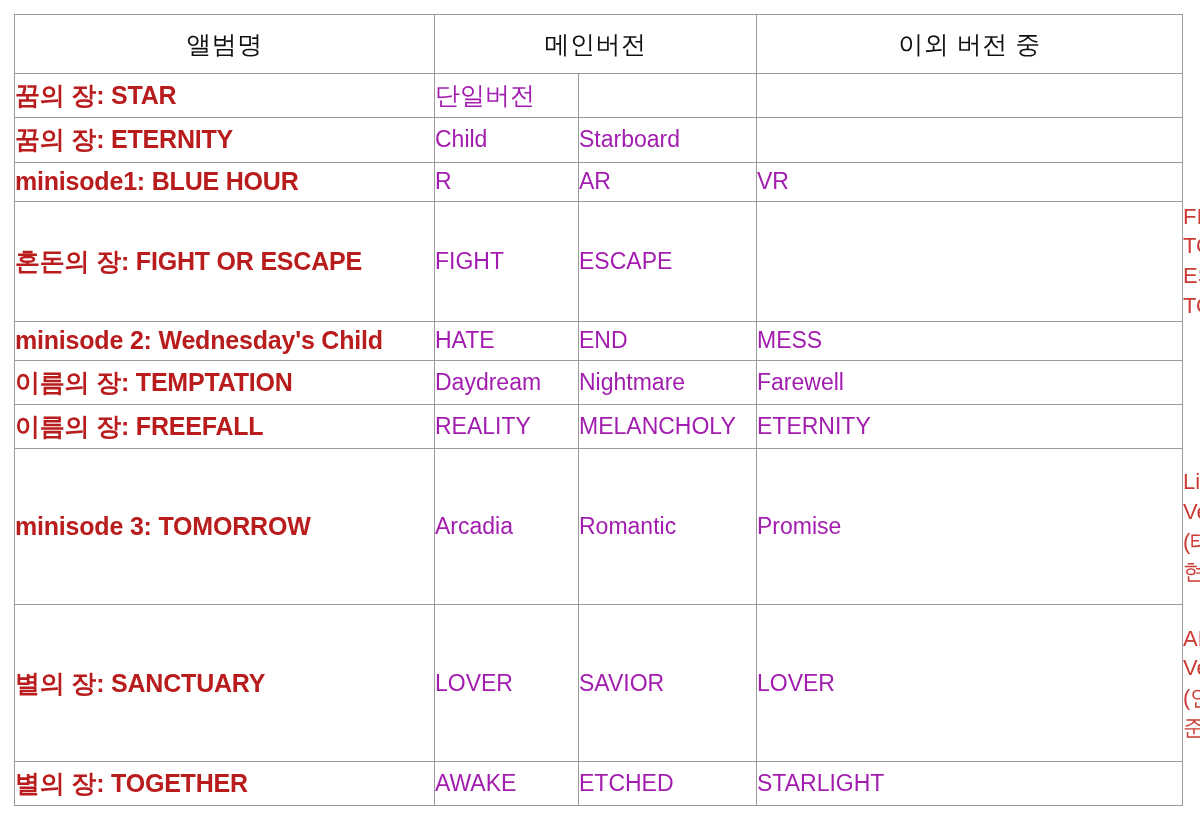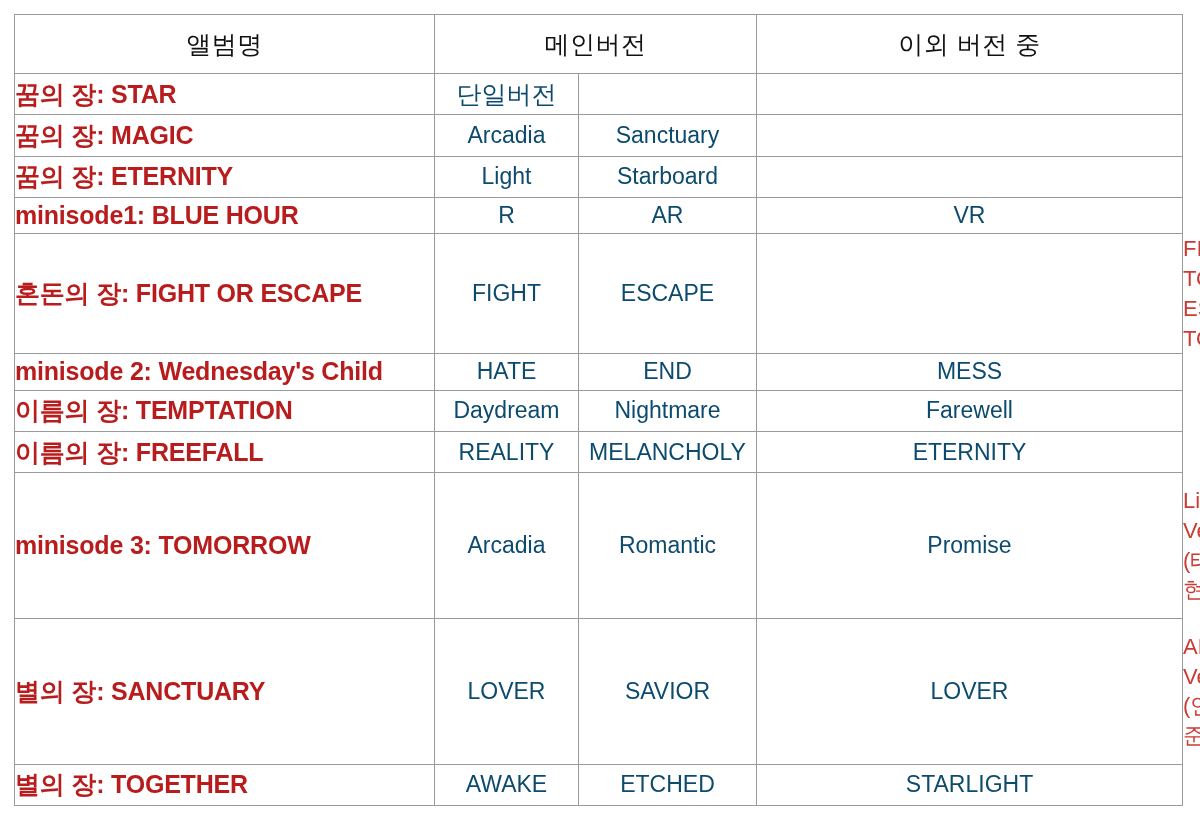--- a/index.html
+++ b/index.html
@@ -58,25 +58,24 @@
     font-size: 25px;
     color: #b91c1c;
     padding-left: 14px;
     letter-spacing: -0.2px;
     white-space: nowrap;
   }
 
   
   td.ver {
     font-size: 23px;
-    color: #0c4a6e;
+    color: #a21caf;
     padding-left: 10px;
     font-weight: 400;
     white-space: nowrap;
-    text-align: center;
   }
   td.ver.kor {
     font-size: 25px;
   }
 
   
   td.extra {
     font-size: 22px;
     color: #cb3a33;
     padding-left: 12px;
@@ -107,29 +106,22 @@
     </thead>
     <tbody id="tbody">
         <tr>
           <td class="album">꿈의 장: STAR</td>
           <td class="ver kor">단일버전</td>
           <td class="ver"></td>
           <td class="ver"></td>
           <td class="extra empty"></td>
         </tr>
         <tr>
-          <td class="album">꿈의 장: MAGIC</td>
-          <td class="ver">Arcadia</td>
-          <td class="ver">Sanctuary</td>
-          <td class="ver"></td>
-          <td class="extra empty"></td>
-        </tr>
-        <tr>
           <td class="album">꿈의 장: ETERNITY</td>
-          <td class="ver">Light</td>
+          <td class="ver">Child</td>
           <td class="ver">Starboard</td>
           <td class="ver"></td>
           <td class="extra empty"></td>
         </tr>
         <tr>
           <td class="album">minisode1: BLUE HOUR</td>
           <td class="ver">R</td>
           <td class="ver">AR</td>
           <td class="ver">VR</td>
           <td class="extra empty"></td>

